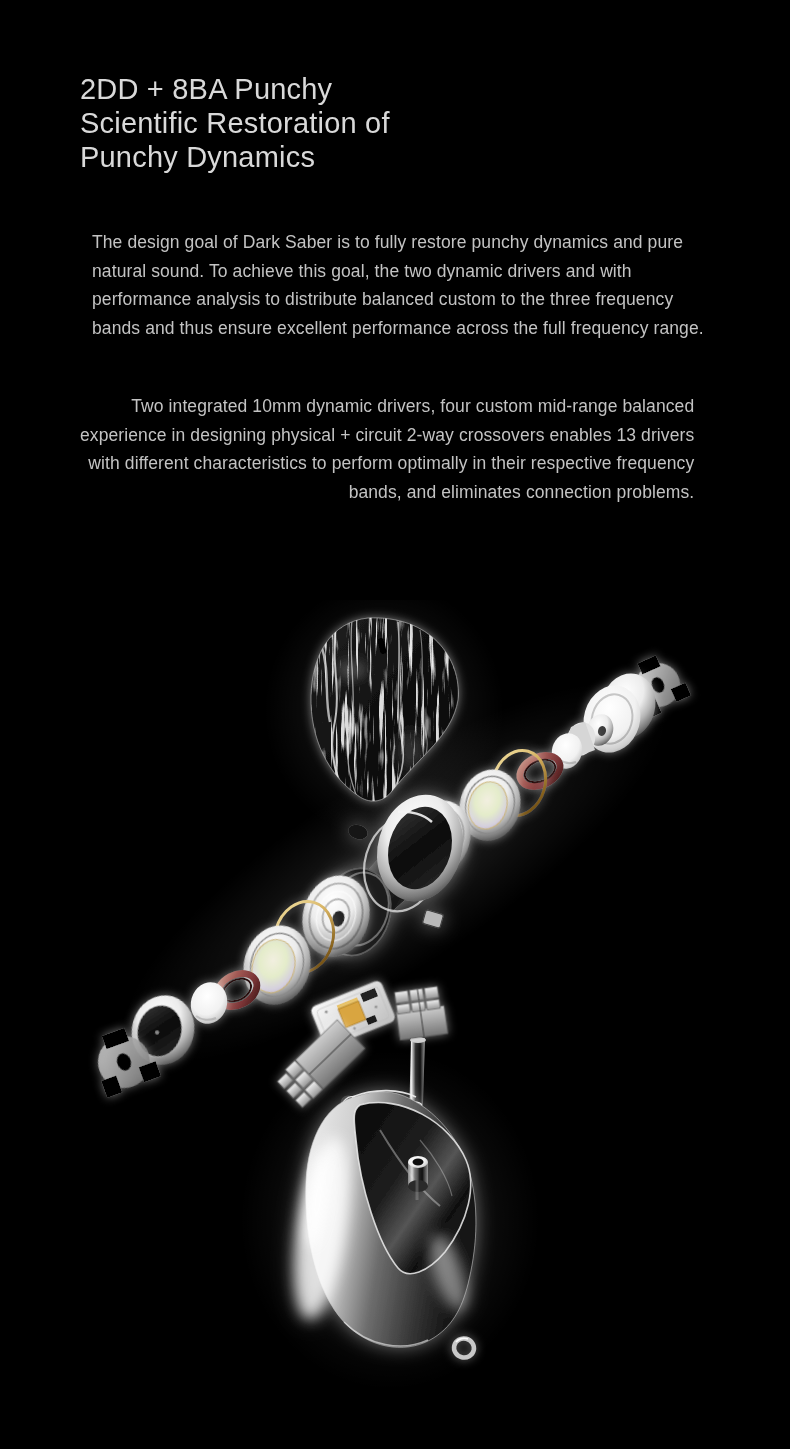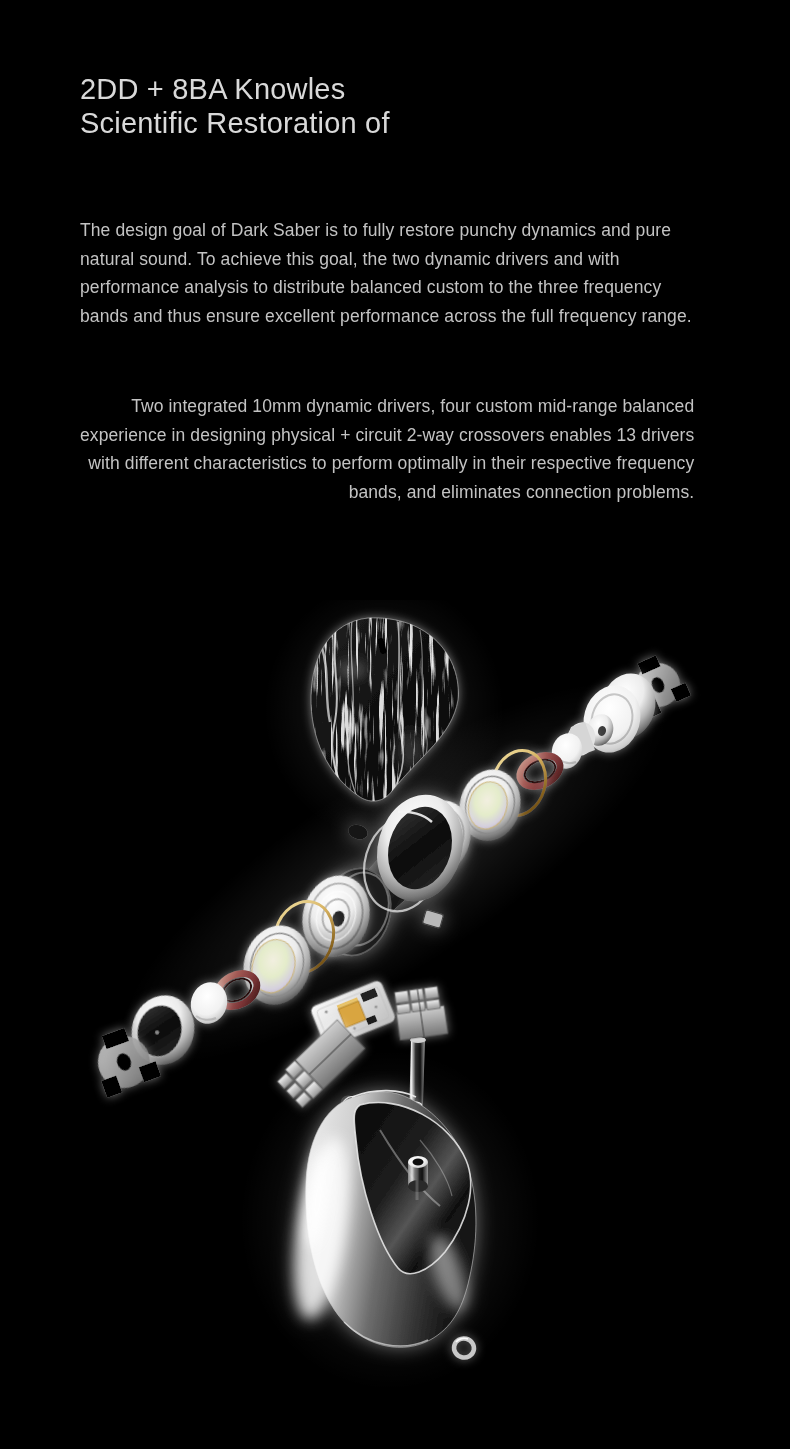--- a/index.html
+++ b/index.html
@@ -5,32 +5,33 @@
   html,body{margin:0;padding:0;background:#000;}
   body{width:790px;height:1449px;position:relative;overflow:hidden;
        font-family:"Liberation Sans",sans-serif;}
   .copy{position:absolute;left:80px;top:0;width:660px;}
   .title{position:absolute;left:0;top:72px;margin:0;font-weight:400;
          font-size:29px;line-height:34px;letter-spacing:.2px;color:#d9d9d9;}
   .title .tl{display:block;white-space:nowrap;}
   .para{position:absolute;left:0;margin:0;font-size:17.5px;line-height:28.6px;
         letter-spacing:.1px;color:#c3c3c3;}
   .para .bl{display:block;white-space:nowrap;}
-  .p1{top:216px;}
+  .p1{top:228px;margin-left:12px;}
   .p2{top:392px;text-align:right;}
   figure.hero{position:absolute;left:0;top:600px;width:790px;height:849px;margin:0;}
   svg{display:block;}
 </style>
 </head>
 <body>
 
 <section class="copy">
   <h1 class="title">
-    <span class="tl">2DD + 8BA Knowles</span>
+    <span class="tl">2DD + 8BA Punchy</span>
     <span class="tl">Scientific Restoration of</span>
+    <span class="tl">Punchy Dynamics</span>
   </h1>
   <p class="para p1">
     <span class="bl">The design goal of Dark Saber is to fully restore punchy dynamics and pure</span>
     <span class="bl">natural sound. To achieve this goal, the two dynamic drivers and with</span>
     <span class="bl">performance analysis to distribute balanced custom to the three frequency</span>
     <span class="bl">bands and thus ensure excellent performance across the full frequency range.</span>
   </p>
   <p class="para p2">
     <span class="bl">Two integrated 10mm dynamic drivers, four custom mid-range balanced</span>
     <span class="bl">experience in designing physical + circuit 2-way crossovers enables 13 drivers</span>

